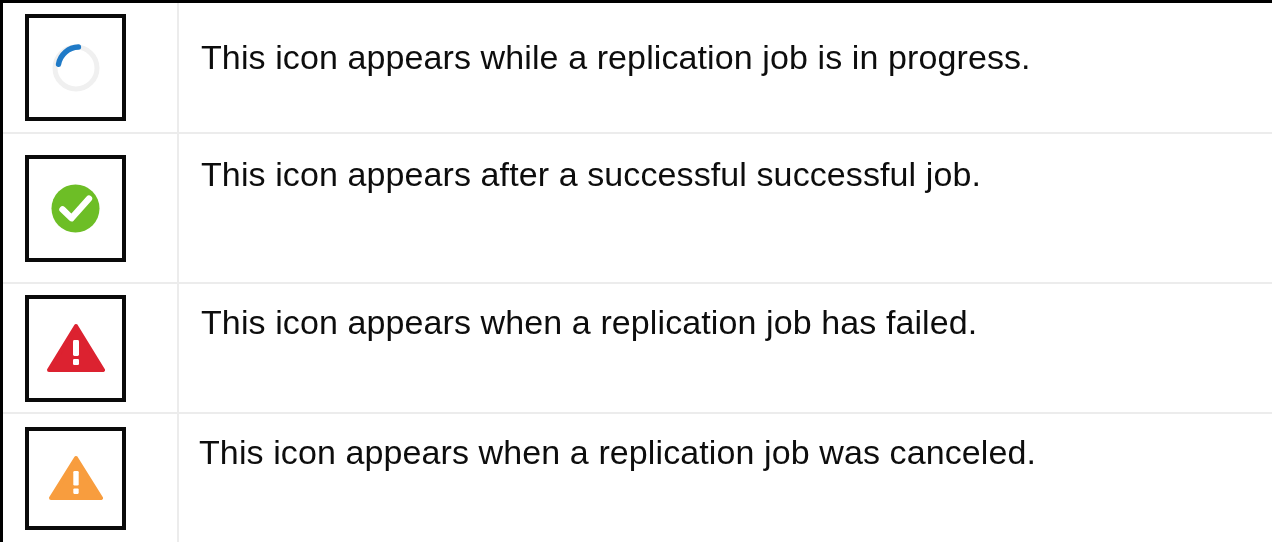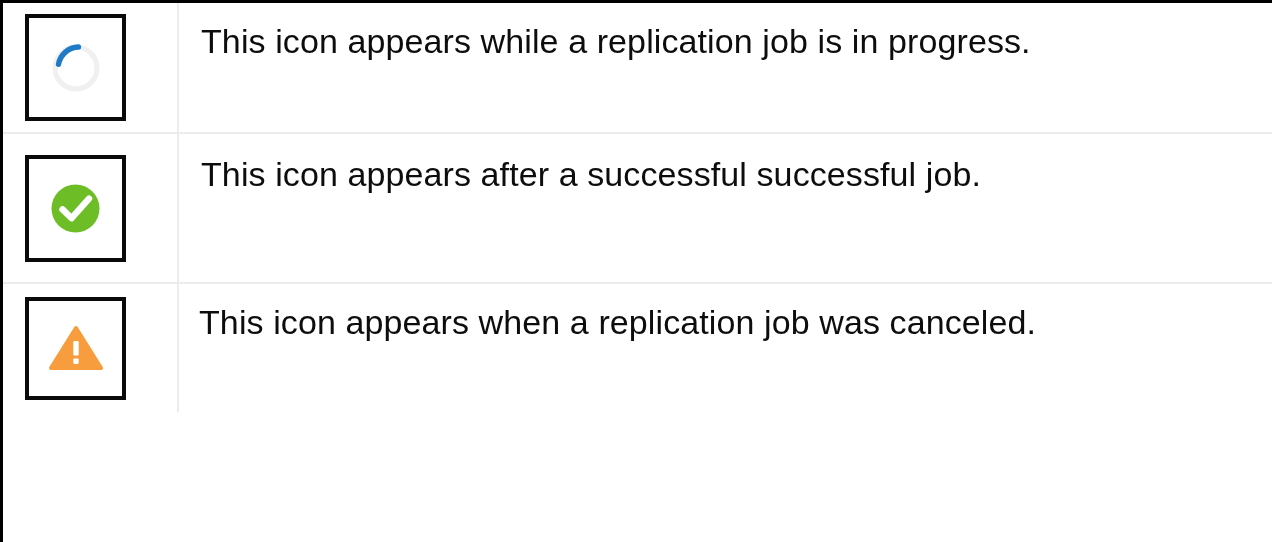--- a/index.html
+++ b/index.html
@@ -65,21 +65,21 @@
     display: block;
     line-height: 0;
   }
 
   .text-cell {
     flex: 1 1 auto;
     box-sizing: border-box;
     display: flex;
     align-items: flex-start;
     padding-left: 22px;
-    padding-top: 18px;
+    padding-top: 34px;
   }
   .legend-row.r1 .text-cell { padding-top: 20px; }
   .legend-row.r2 .text-cell { padding-top: 18px; }
   .legend-row.r3 .text-cell { padding-top: 18px; padding-left: 20px; }
 
   .desc-text {
     font-family: "Liberation Sans", "DejaVu Sans", sans-serif;
     font-size: 34px;
     line-height: 40px;
     color: #0d0d0d;
@@ -118,20 +118,36 @@
             <path d="M 15.5 29.4 L 24.6 38.2 L 42.0 18.6" fill="none" stroke="#ffffff" stroke-width="6.4" stroke-linecap="round" stroke-linejoin="round"></path>
           </svg>
         </span>
       </div>
     </div>
     <div class="text-cell">
       <span class="desc-text">This icon appears after a successful successful job.</span>
     </div>
   </div>
 
+  <div class="legend-row r2">
+    <div class="icon-cell">
+      <div class="icon-box">
+        <span class="icon-glyph">
+          <svg width="58" height="52" viewBox="0 0 58 52" xmlns="http://www.w3.org/2000/svg">
+            <path d="M 29 4 L 56 48 L 2 48 Z" fill="#dc2230" stroke="#dc2230" stroke-width="4" stroke-linejoin="round"></path>
+            <rect x="26" y="18" width="6" height="16" rx="1.4" fill="#ffffff"></rect>
+            <rect x="26" y="37" width="6" height="6" rx="1.2" fill="#ffffff"></rect>
+          </svg>
+        </span>
+      </div>
+    </div>
+    <div class="text-cell">
+      <span class="desc-text">This icon appears when a replication job has failed.</span>
+    </div>
+  </div>
 
   <div class="legend-row r3">
     <div class="icon-cell">
       <div class="icon-box">
         <span class="icon-glyph">
           <svg width="54" height="48" viewBox="0 0 54 48" xmlns="http://www.w3.org/2000/svg">
             <path d="M 27 4 L 52 44 L 2 44 Z" fill="#f89d3e" stroke="#f89d3e" stroke-width="4" stroke-linejoin="round"></path>
             <rect x="24.3" y="17" width="5.4" height="14.5" rx="1.3" fill="#ffffff"></rect>
             <rect x="24.3" y="34.5" width="5.4" height="5.4" rx="1.1" fill="#ffffff"></rect>
           </svg>

